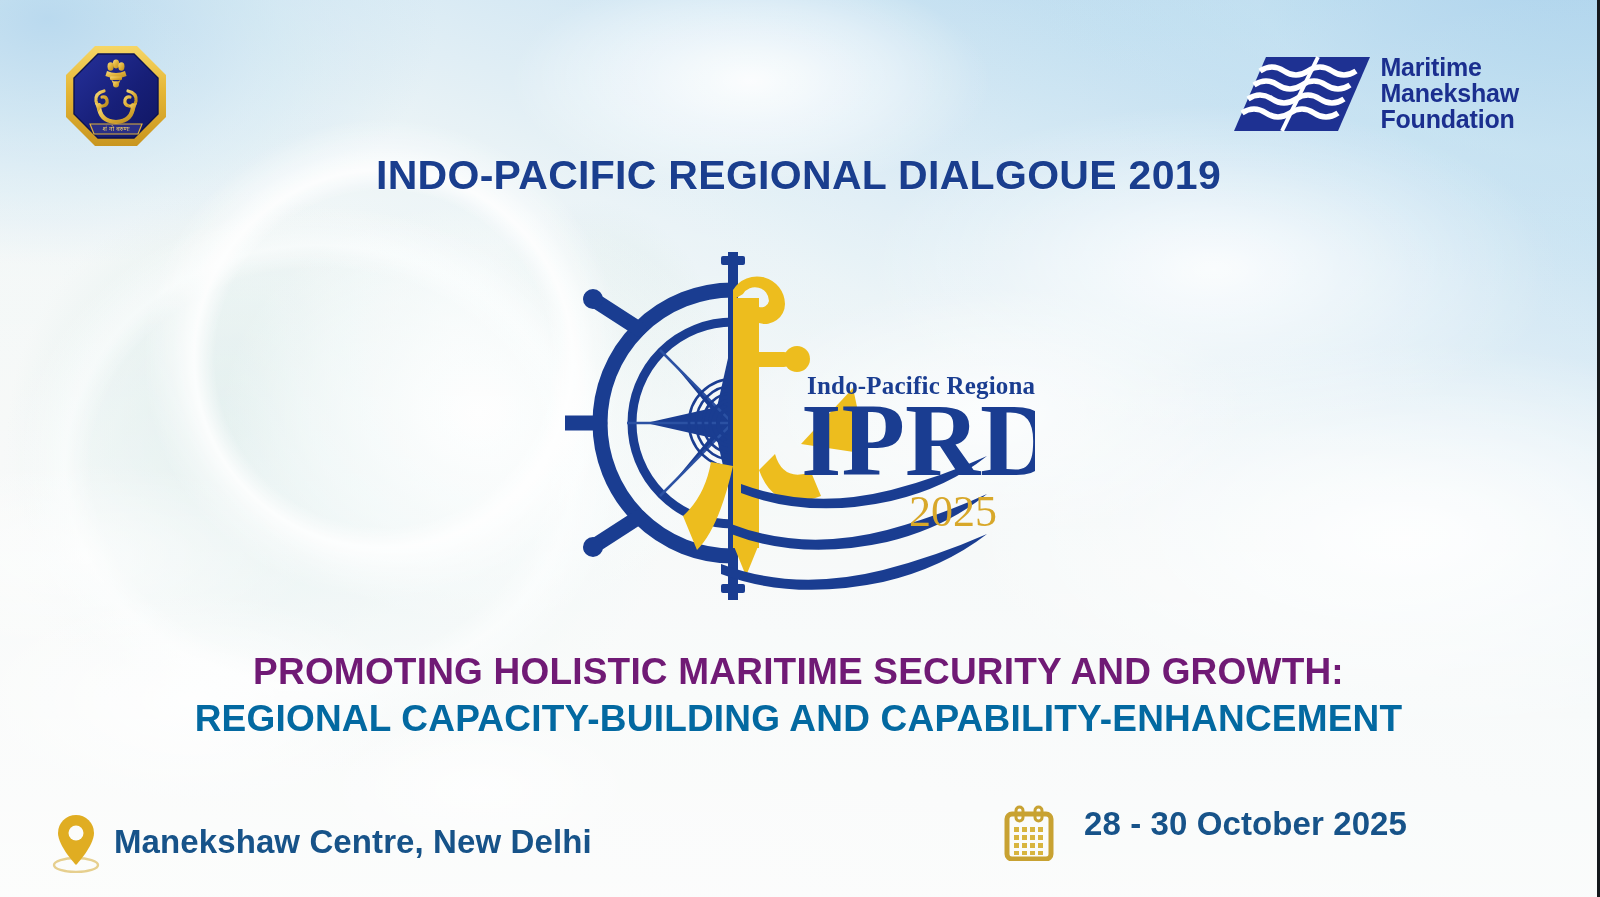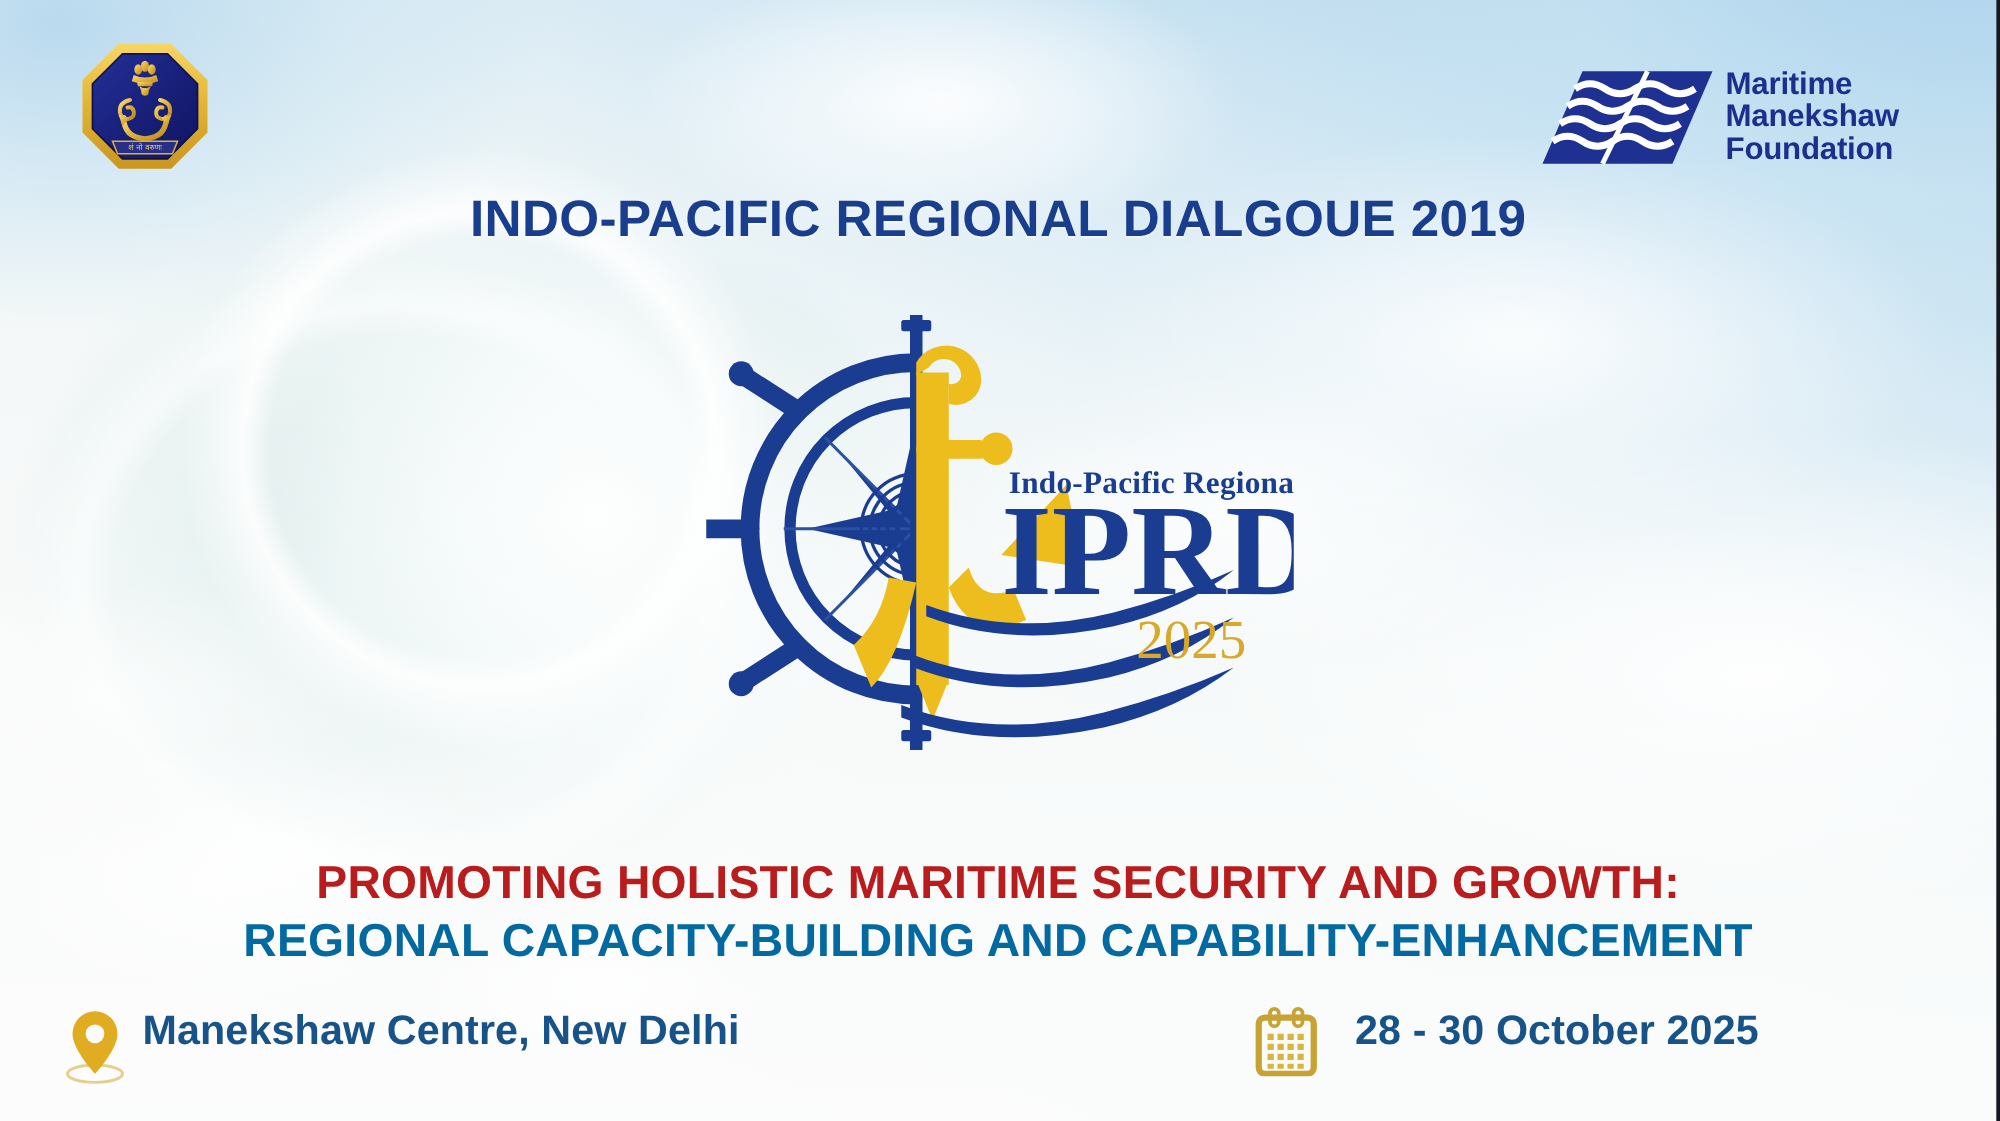--- a/index.html
+++ b/index.html
@@ -93,21 +93,21 @@
   
   .bg-wash {
     background:linear-gradient(180deg,
       rgba(255,255,255,.10) 0%,
       rgba(255,255,255,.22) 40%,
       rgba(255,255,255,.45) 72%,
       rgba(255,255,255,.62) 100%);
   }
 
   
-  .crest-wrap { position:absolute; left:62px; top:31px; width:108px; height:108px;text-align:right; }
+  .crest-wrap { position:absolute; left:62px; top:42px; width:108px; height:108px;text-align:right; }
 
   
   .nmf-wrap {
     position:absolute; right:78px; top:55px;
     display:flex; align-items:center; gap:8px;
   }
   .nmf-mark { width:140px; height:78px; flex:none; }
   .nmf-text {
     color:#1b2f8f;
     font-weight:bold;
@@ -128,42 +128,41 @@
     font-family:"Liberation Sans", sans-serif;
     text-shadow:0 1px 1px rgba(255,255,255,.55);
   }
 
   
   .iprd-wrap { position:absolute; left:565px; top:248px; width:470px; height:355px; }
 
   
   .theme { position:absolute; left:0; right:0; top:648px; text-align:center; }
   .theme-line1 {
-    color:#b91c1c;
+    color:#701a75;
     font-size:37px; font-weight:bold; letter-spacing:.2px;
     line-height:1.28;
     text-shadow:0 1px 1px rgba(255,255,255,.5);
-    margin-top:34px;
   }
   .theme-line2 {
     color:#0369a1;
     font-size:37px; font-weight:bold; letter-spacing:.2px;
     line-height:1.28;
     text-shadow:0 1px 1px rgba(255,255,255,.5);
   }
 
   
   .footer {
     position:absolute; left:0; right:0; bottom:18px;
     height:74px;
     display:flex; align-items:center;
   }
   .venue-block {
     position:absolute; left:52px; top:0;
-    display:flex; align-items:flex-start; gap:14px; height:74px;
+    display:flex; align-items:center; gap:14px; height:74px;
   }
   .date-block {
     position:absolute; left:1004px; top:0;
     display:flex; gap:30px; height:74px;
   }
   .footer-text {
     color:#175389;
     font-size:33px; font-weight:bold;
     letter-spacing:.1px;
     white-space:nowrap;

